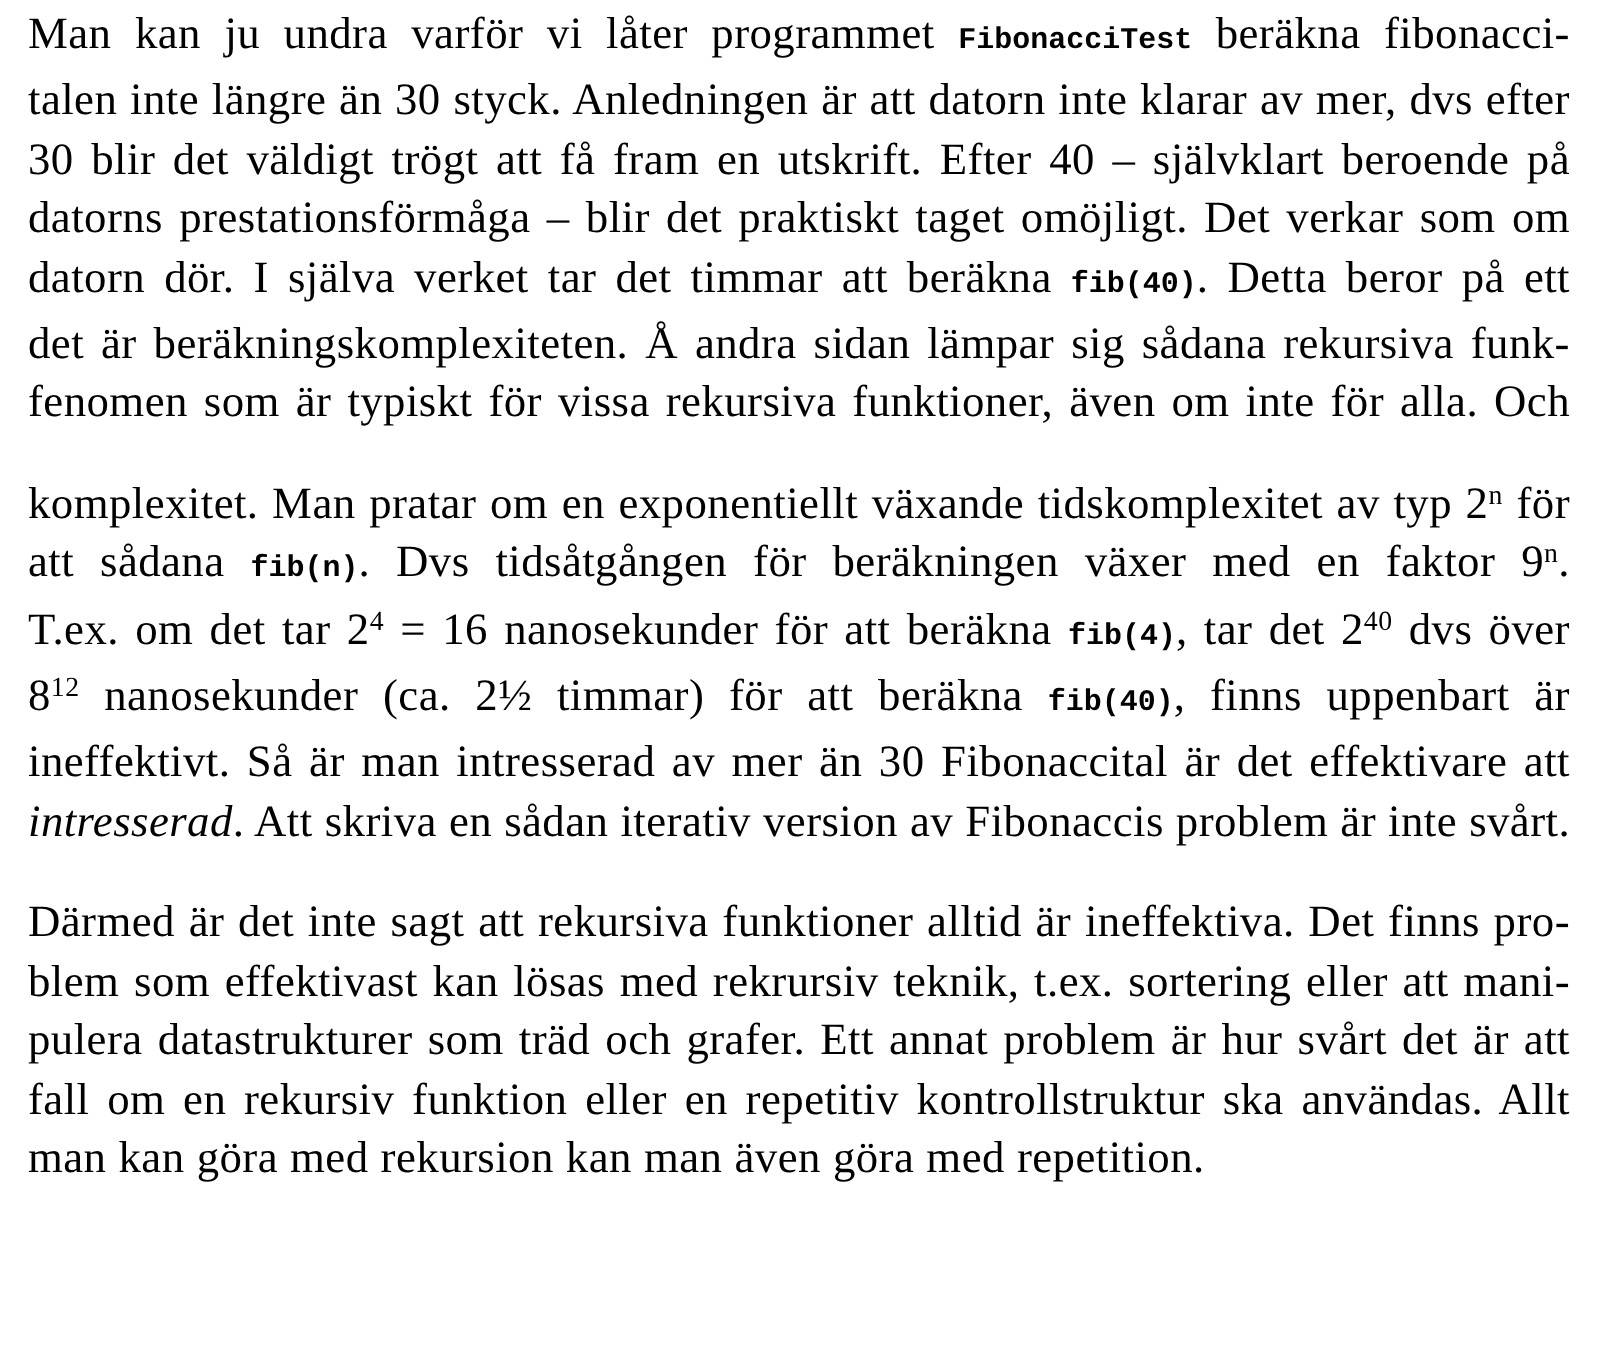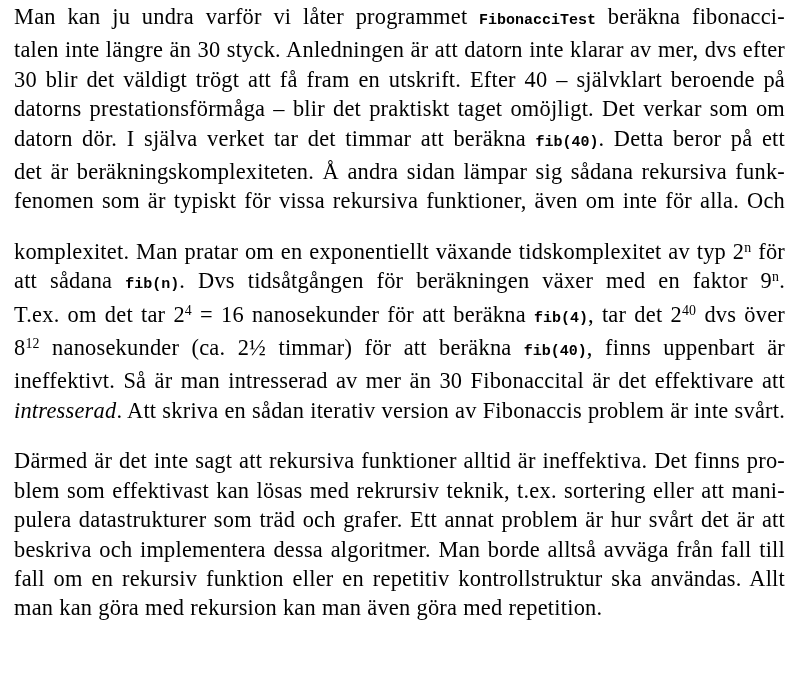--- a/index.html
+++ b/index.html
@@ -81,18 +81,17 @@
         <span class="ln"><span>att sådana </span><code class="mono">fib(n)</code><span>. Dvs tidsåtgången för beräkningen växer med en faktor 9</span><sup class="sup">n</sup><span>.</span></span>
         <span class="ln"><span>T.ex. om det tar 2</span><sup class="sup">4</sup><span> = 16 nanosekunder för att beräkna </span><code class="mono">fib(4)</code><span>, tar det 2</span><sup class="sup">40</sup><span> dvs över</span></span>
         <span class="ln"><span>8</span><sup class="sup">12</sup><span> nanosekunder (ca. 2½ timmar) för att beräkna </span><code class="mono">fib(40)</code><span>, finns uppenbart är</span></span>
         <span class="ln"><span>ineffektivt. Så är man intresserad av mer än 30 Fibonaccital är det effektivare att</span></span>
         <span class="ln last"><i class="em">intresserad</i><span>. Att skriva en sådan iterativ version av Fibonaccis problem är inte svårt.</span></span>
       </p>
       <p class="para">
         <span class="ln"><span>Därmed är det inte sagt att rekursiva funktioner alltid är ineffektiva. Det finns pro-</span></span>
         <span class="ln"><span>blem som effektivast kan lösas med rekrursiv teknik, t.ex. sortering eller att mani-</span></span>
         <span class="ln"><span>pulera datastrukturer som träd och grafer. Ett annat problem är hur svårt det är att</span></span>
-        <span class="ln"><span>beskriva och implementera dessa algoritmer. Man borde alltså avväga från fall till</span></span>
         <span class="ln"><span>fall om en rekursiv funktion eller en repetitiv kontrollstruktur ska användas. Allt</span></span>
         <span class="ln last"><span>man kan göra med rekursion kan man även göra med repetition.</span></span>
       </p>
     </div>
 </div>
 
 </body></html>

